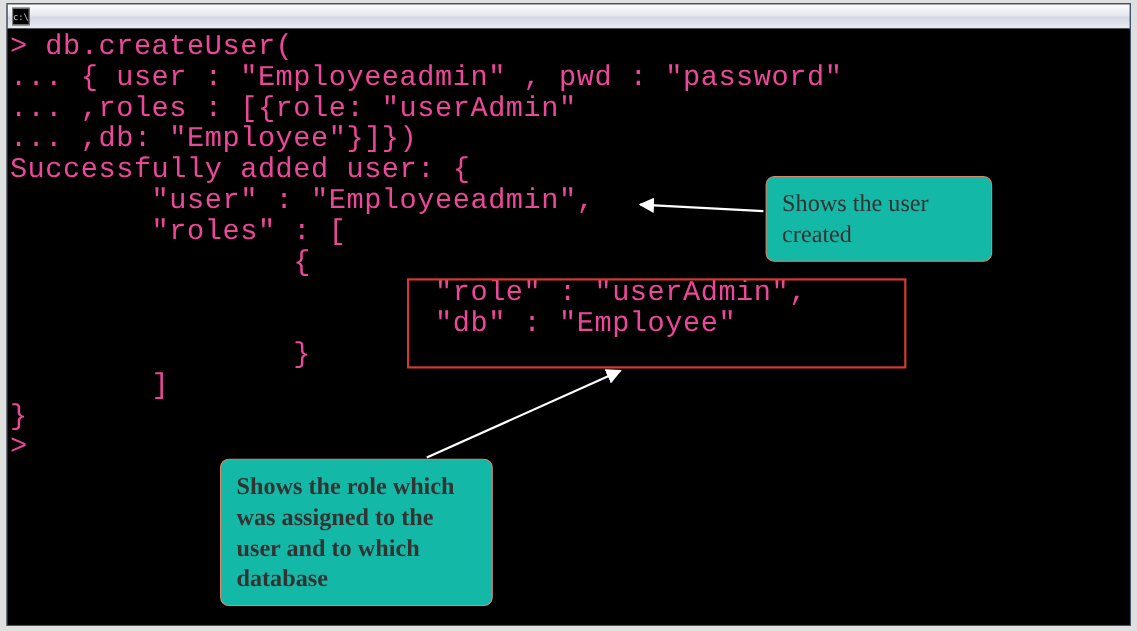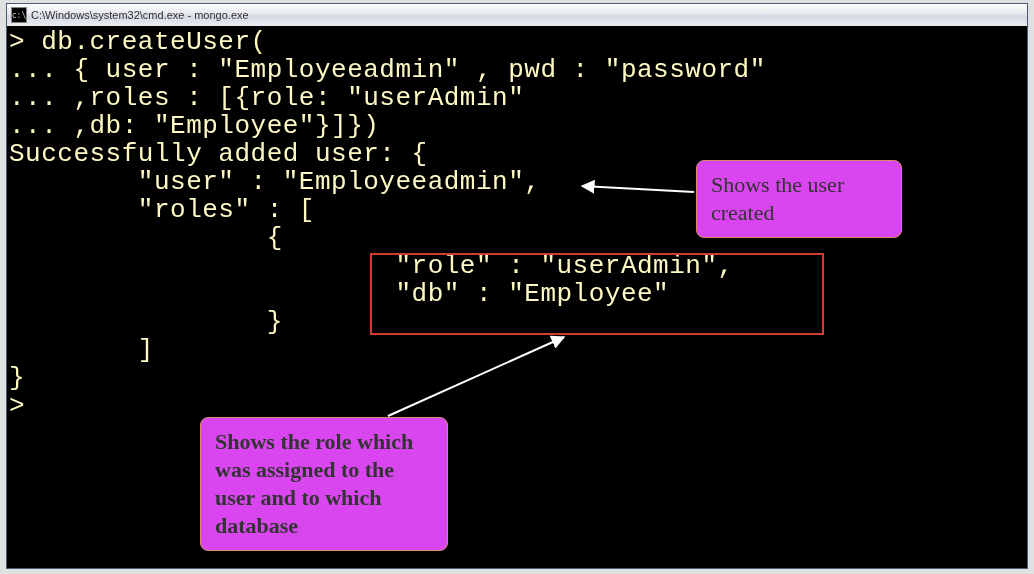--- a/index.html
+++ b/index.html
@@ -26,57 +26,56 @@
     padding-left:4px;
   }
   .titlebar .cmd-icon{
     width:14px;height:14px;margin-right:4px;
     background:#000;border:1px solid #888;
     display:flex;align-items:center;justify-content:center;
     color:#ccc;font:8px monospace;
   }
   .term{
     position:absolute;left:0;top:22px;right:0;bottom:0;
-    background:#000;color:#fef9c3;
+    background:#000;color:#ec4899;
     font:26px/28px "Courier New",monospace;
     letter-spacing:0.5px;
     white-space:pre;
     padding:2px 12px 0 2px;
   }
   
   .hlbox{
     position:absolute;border:2px solid #d33b2f;
     background:transparent;
     box-sizing:border-box;
   }
   
   .callout{
     position:absolute;
-    background:#d946ef;
+    background:#14b8a6;
     border:1px solid #d9896c;
     border-radius:8px;
     box-shadow:2px 3px 4px rgba(0,0,0,.35);
     font:22px/28px "Comic Sans MS",cursive;
     color:#333;
     padding:10px 14px;
   }
   
   svg.overlay{
     position:absolute;left:0;top:0;width:1034px;height:574px;
     pointer-events:none;
   }
 </style>
 </head>
 <body>
 
 <div class="window">
 
   <div class="titlebar">
     <span class="cmd-icon">c:\</span>
-    <span>C:\Windows\system32\cmd.exe - mongo.exe</span>
   </div>
 
   <div class="term"><span>&gt; db.createUser(</span>
 <span>... { user : "Employeeadmin" , pwd : "password"</span>
 <span>... ,roles : [{role: "userAdmin"</span>
 <span>... ,db: "Employee"}]})</span>
 <span>Successfully added user: {</span>
 <span>        "user" : "Employeeadmin",</span>
 <span>        "roles" : [</span>
 <span>                {</span>

